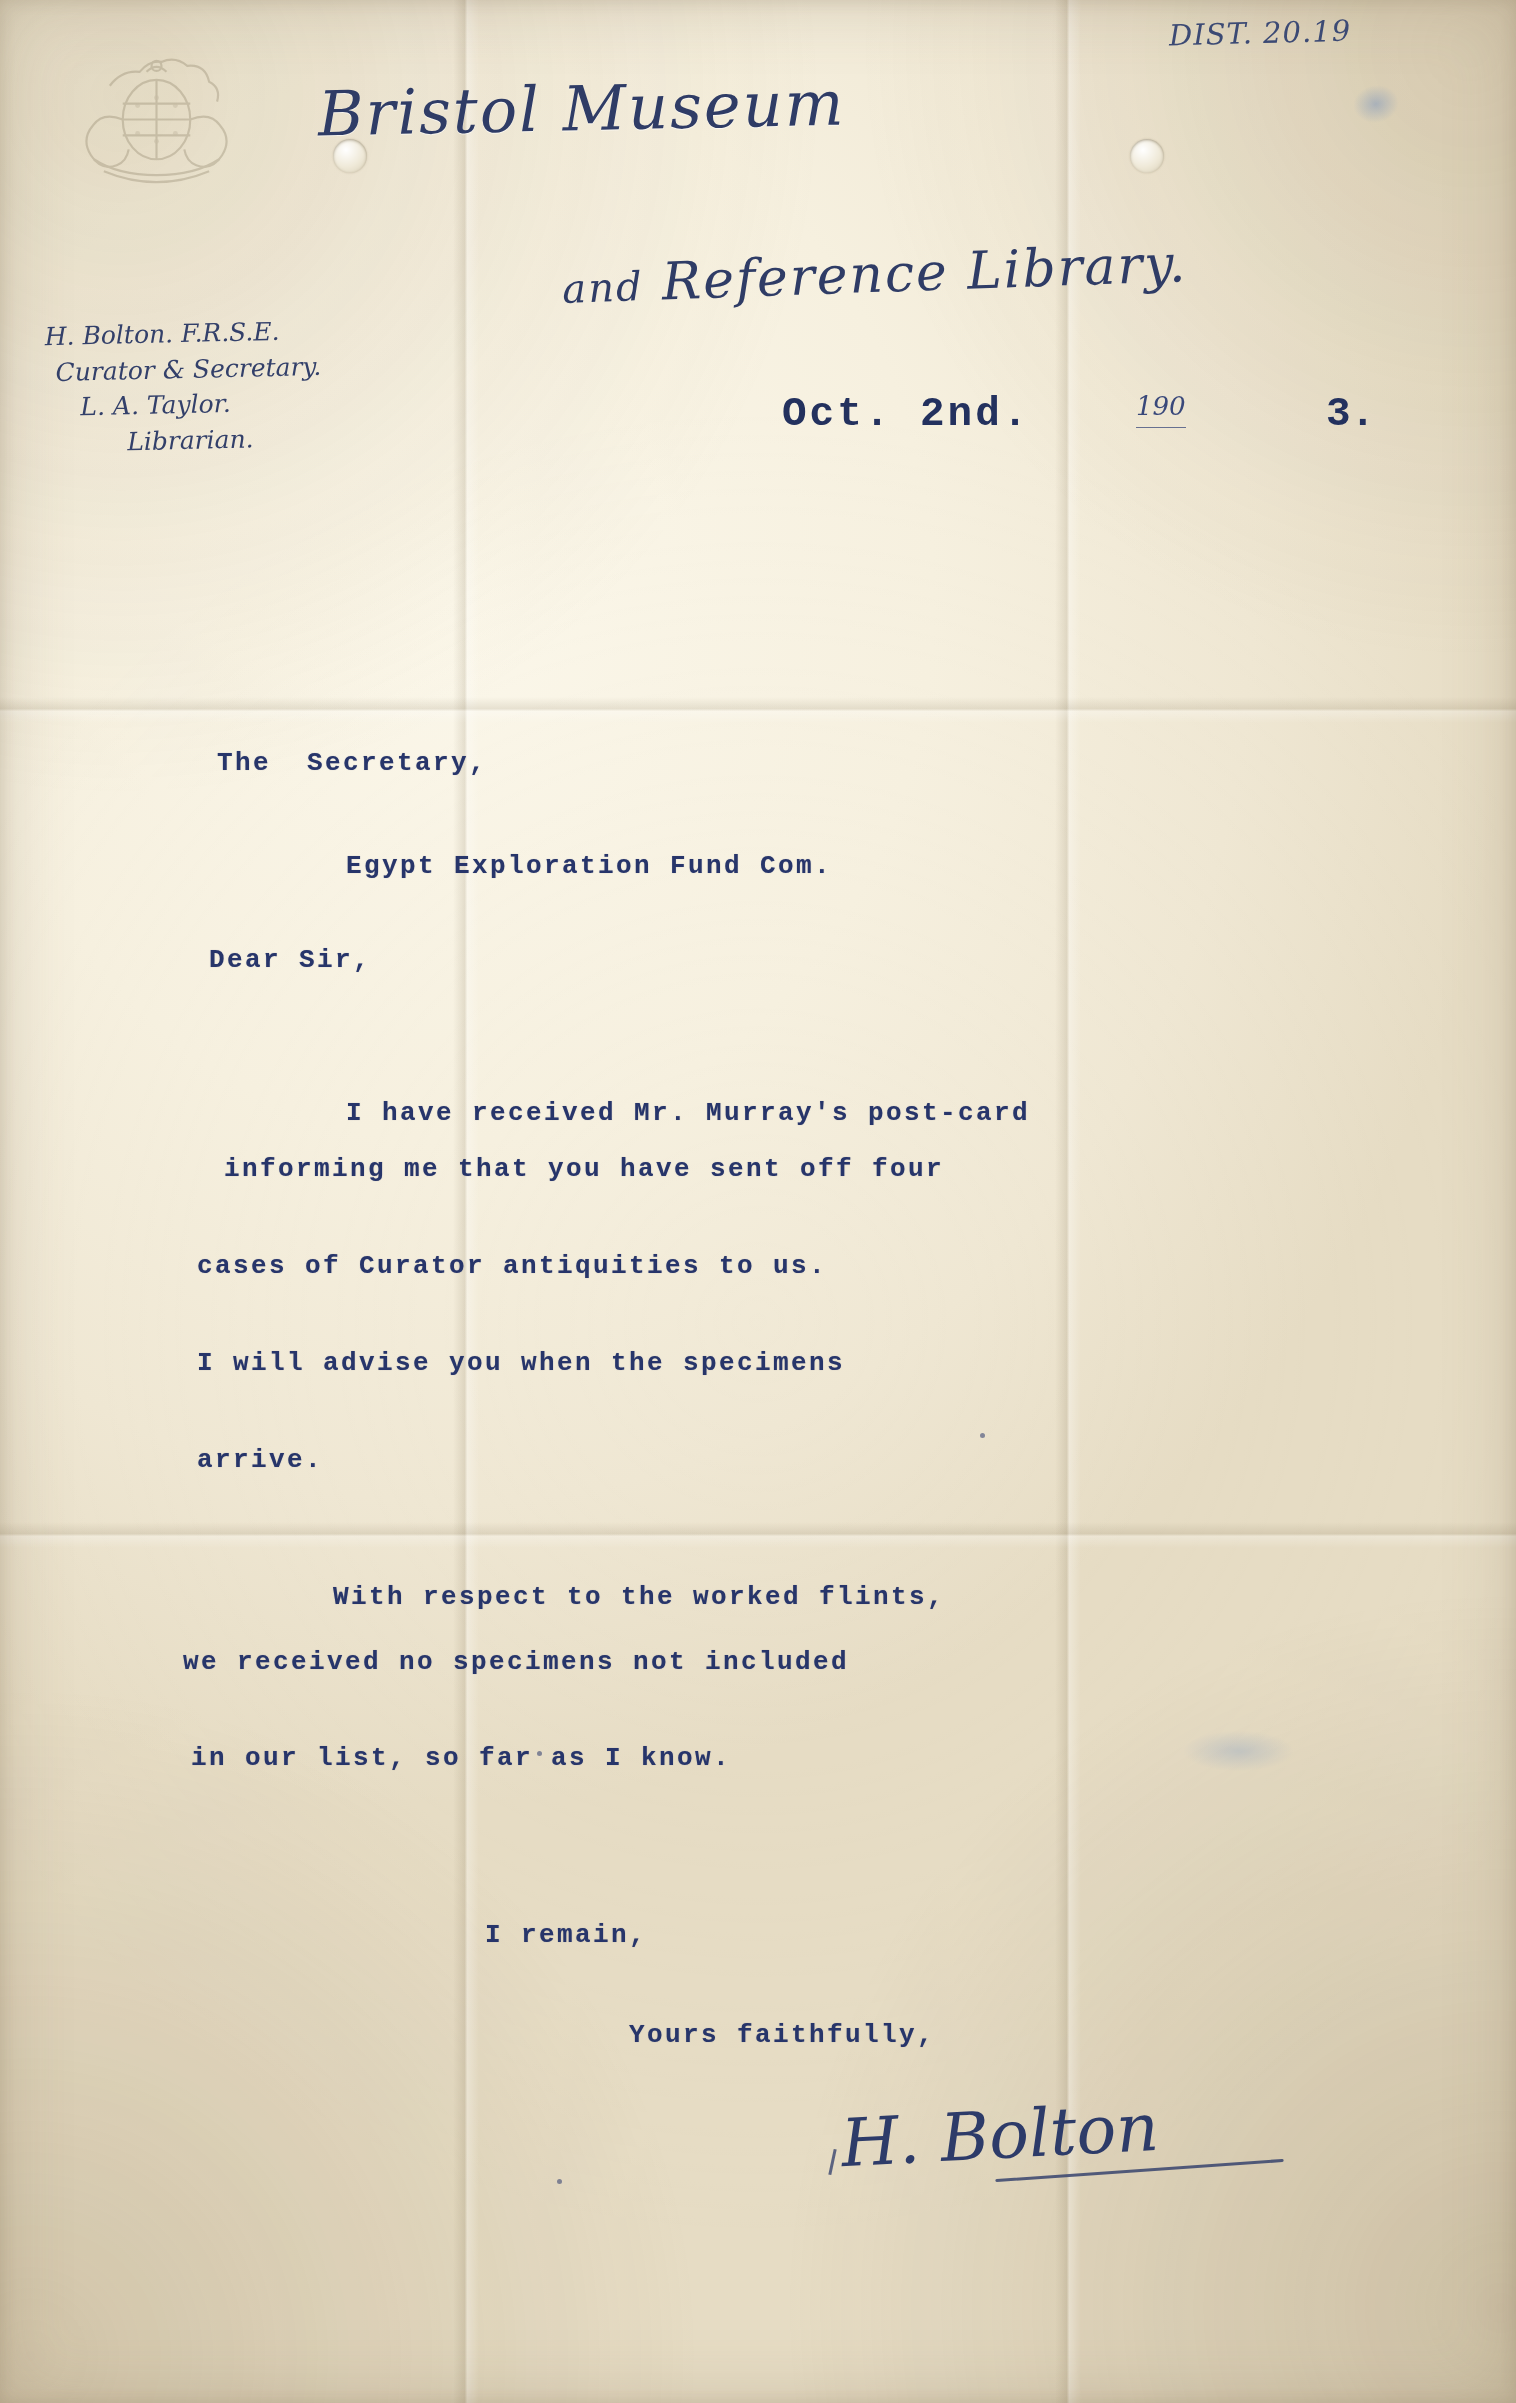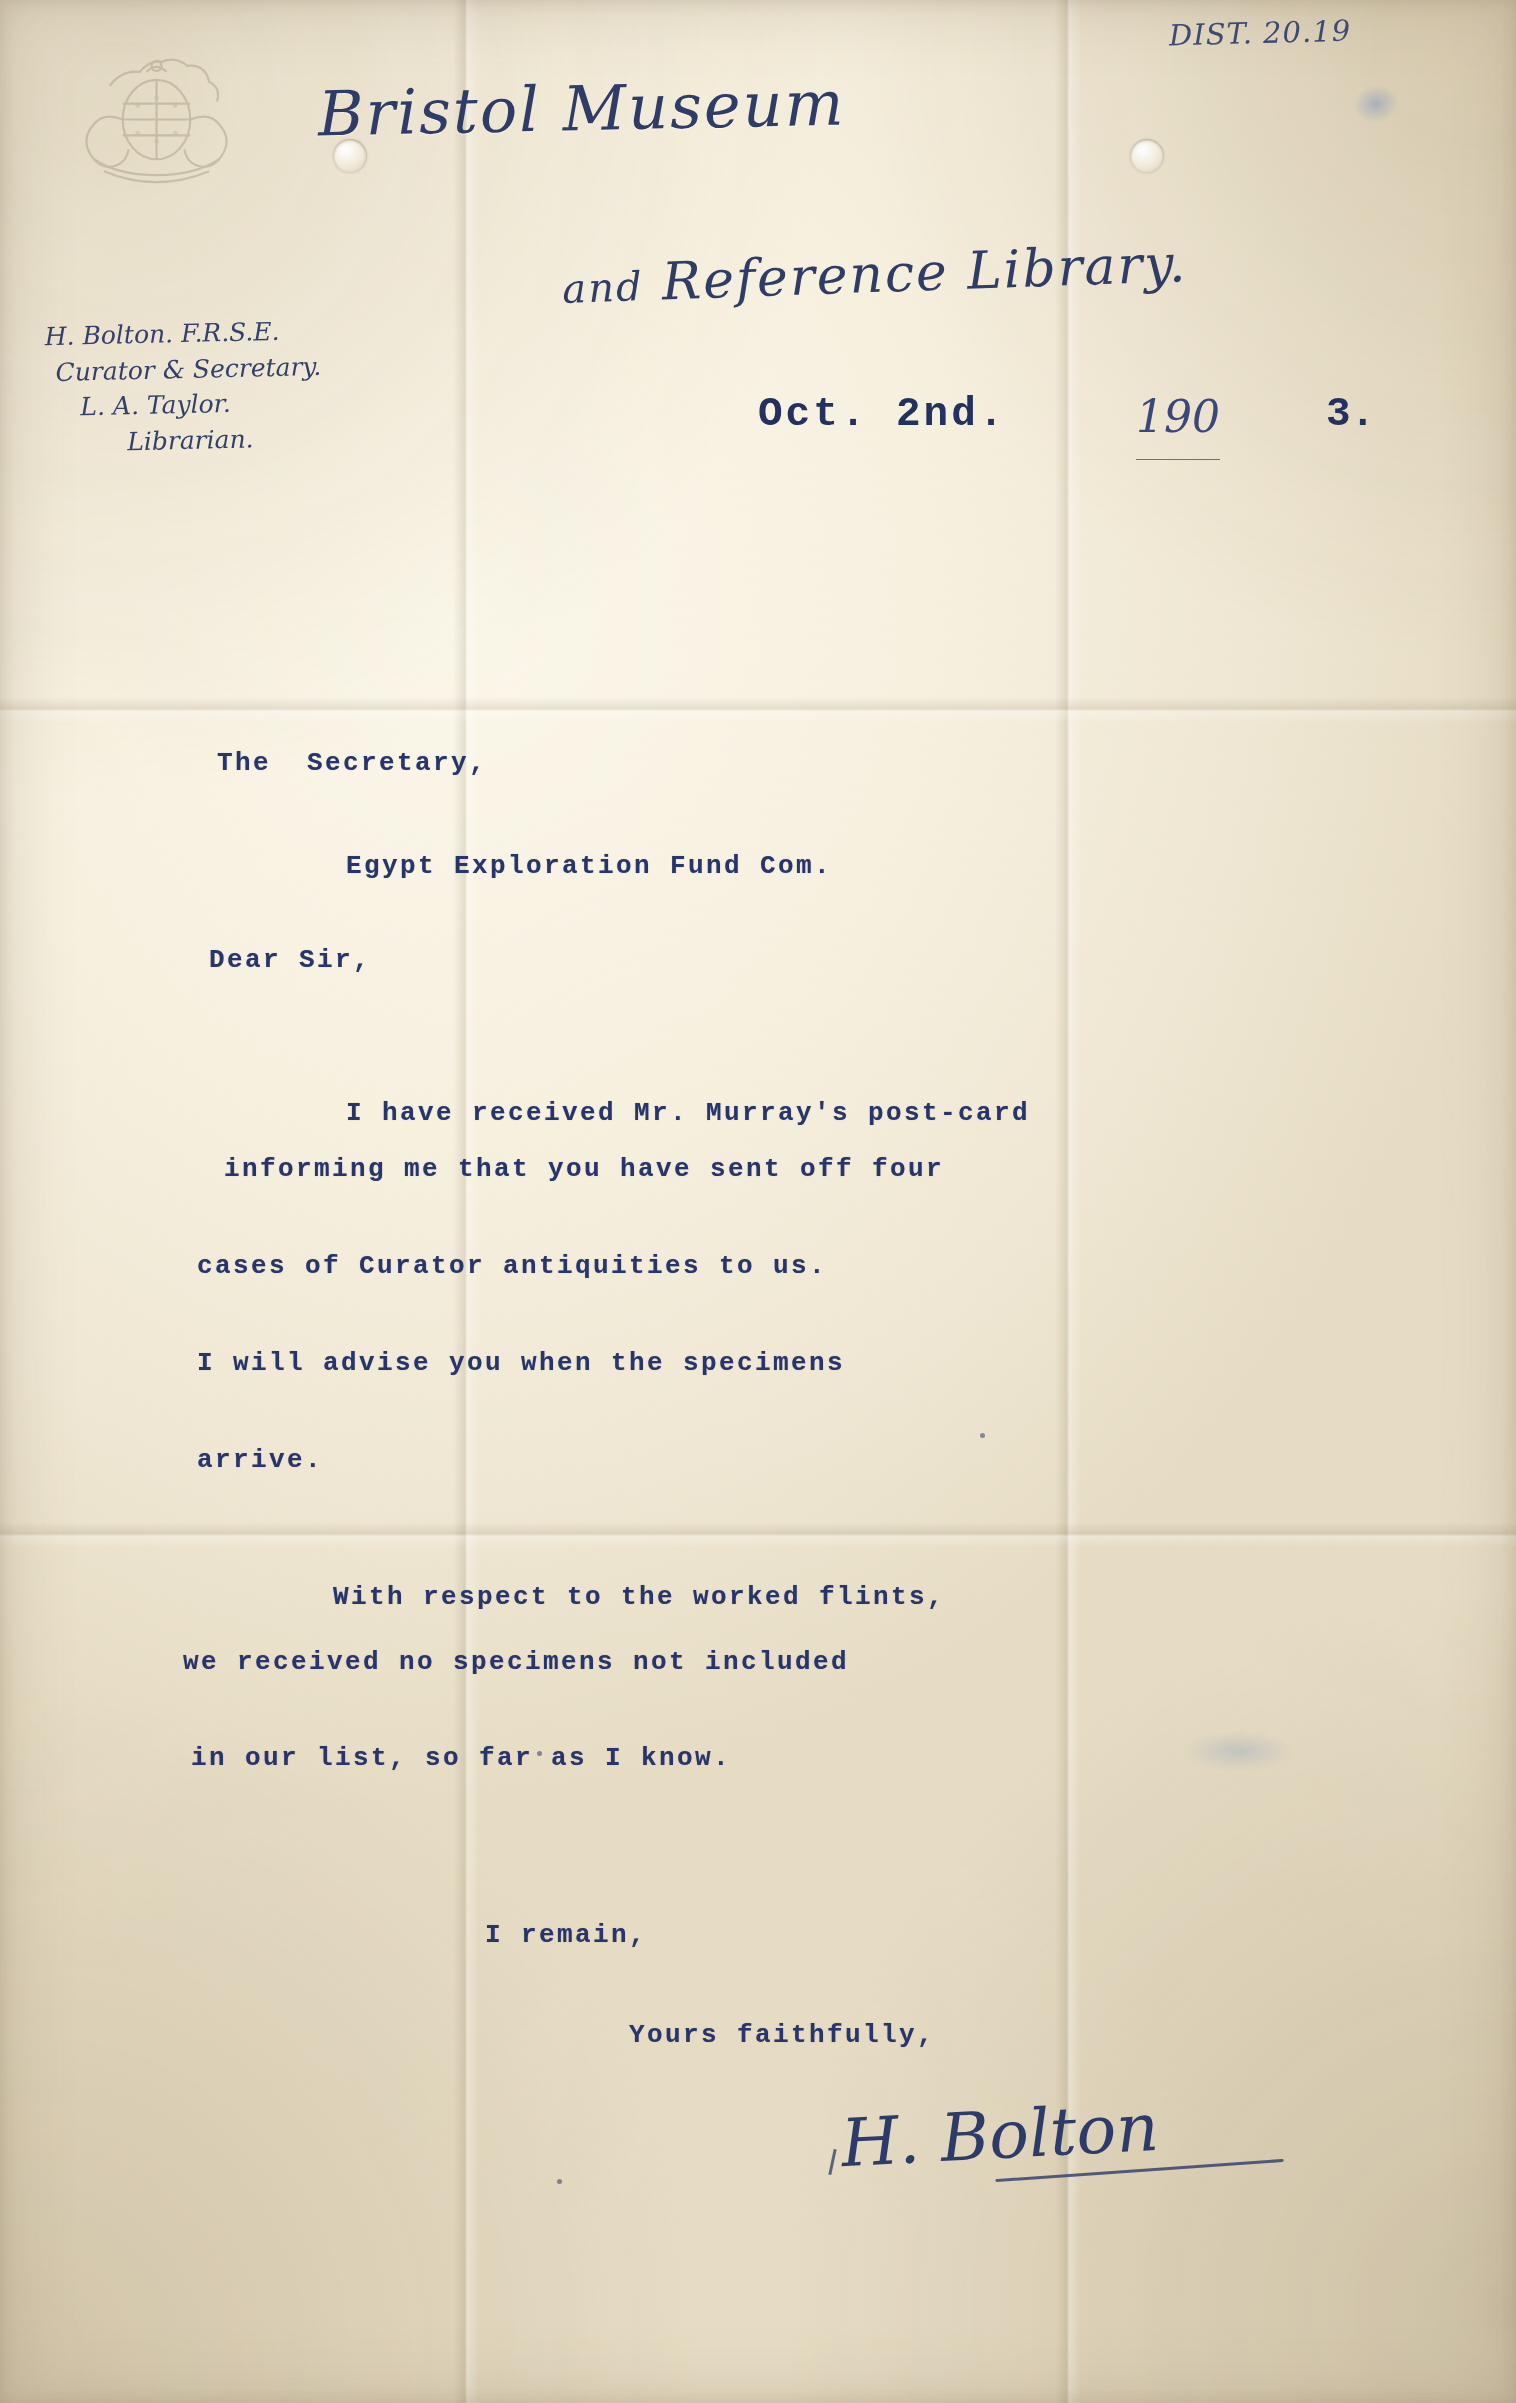--- a/index.html
+++ b/index.html
@@ -99,38 +99,38 @@
     color: #33406a;
     line-height: 1.42;
     transform: rotate(-1.3deg);
   }
   .staff .indent1 { padding-left: 10px; }
   .staff .indent2 { padding-left: 34px; }
   .staff .indent3 { padding-left: 80px; }
 
   .datestamp {
     position: absolute;
-    left: 758px;
+    left: 782px;
     top: 391px;
     font-family: "Liberation Mono", monospace;
     font-weight: bold;
     font-size: 41px;
     letter-spacing: 3px;
     color: #23315e;
   }
   .year-pen {
     position: absolute;
     left: 1136px;
     top: 391px;
     font-family: "DejaVu Serif", serif;
     font-style: italic;
-    font-size: 44px;
+    font-size: 26px;
     color: #39487a;
     border-bottom: 1.5px solid rgba(57,72,122,0.75);
-    padding-bottom: 17px;
+    padding-bottom: 6px;
     text-align: right;
   }
   .year-type {
     position: absolute;
     left: 1326px;
     top: 391px;
     font-family: "Liberation Mono", monospace;
     font-weight: bold;
     font-size: 41px;
     color: #23315e;

